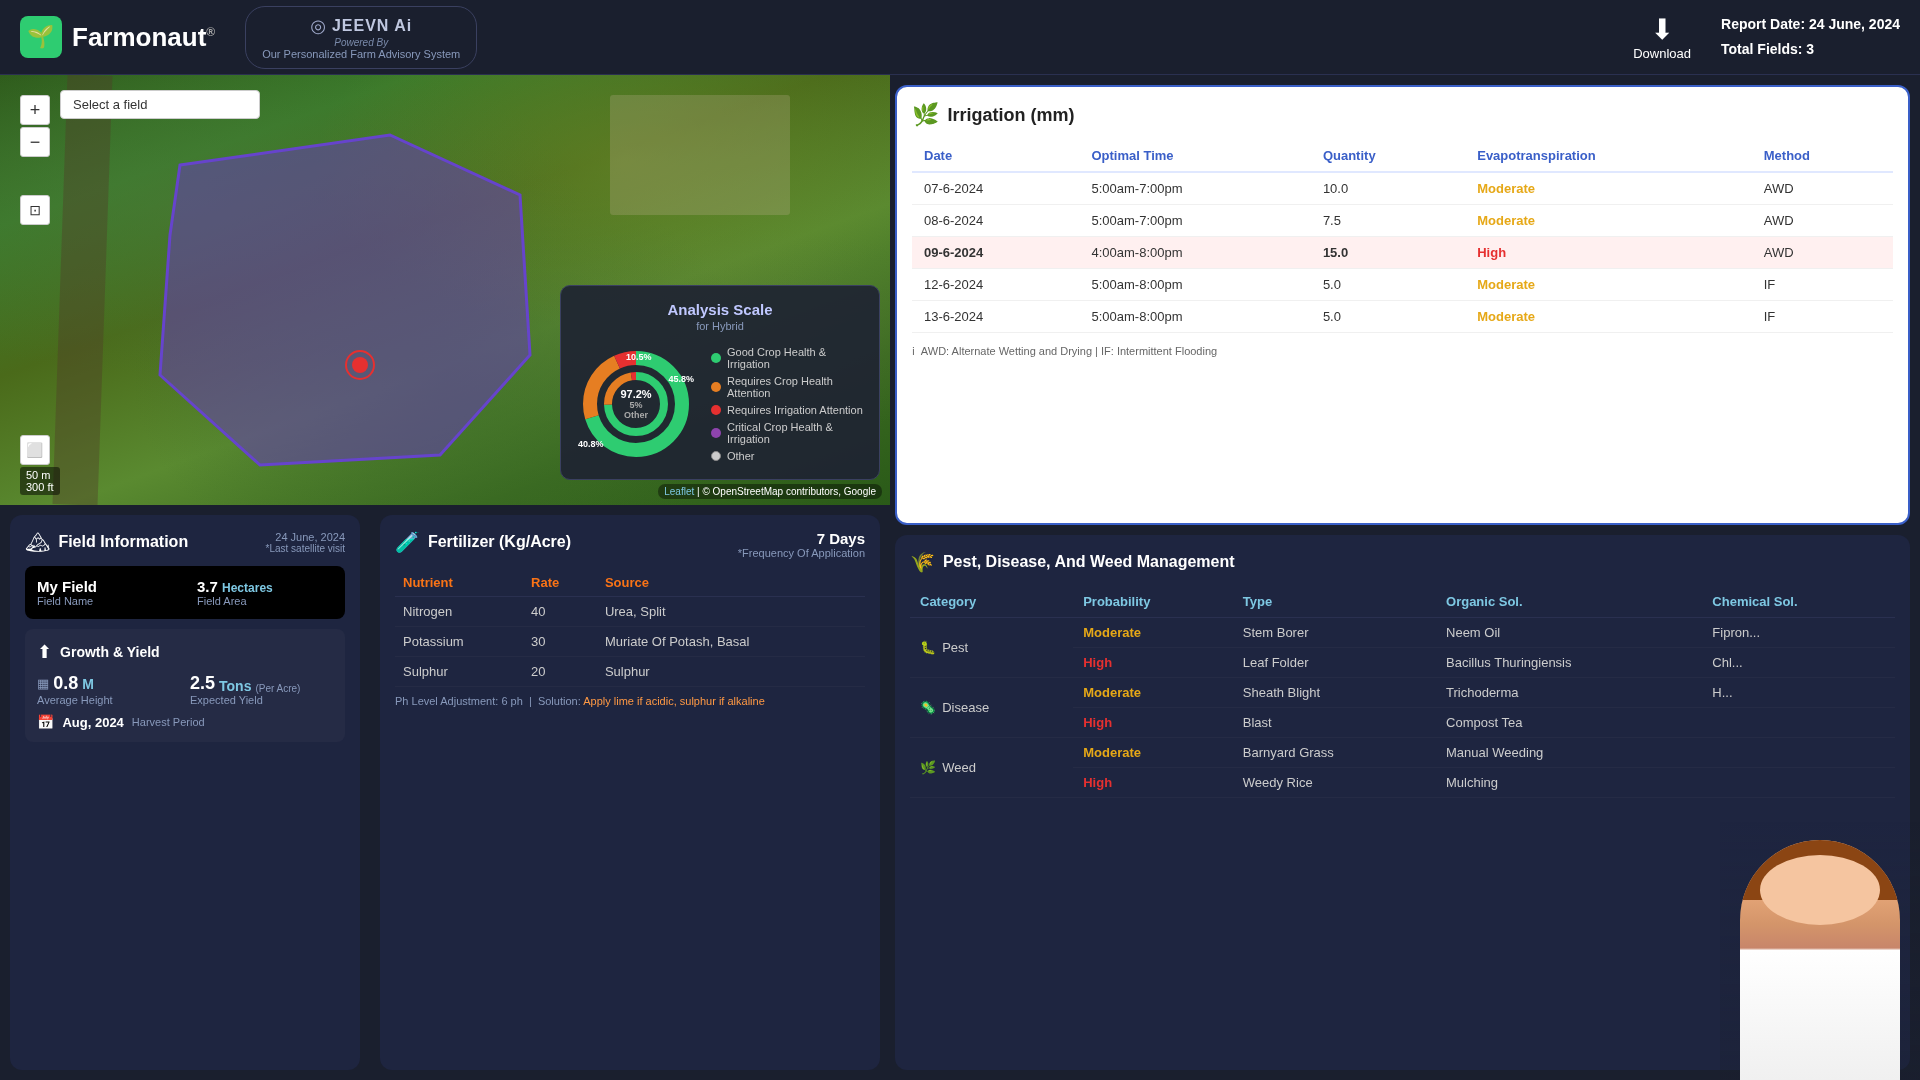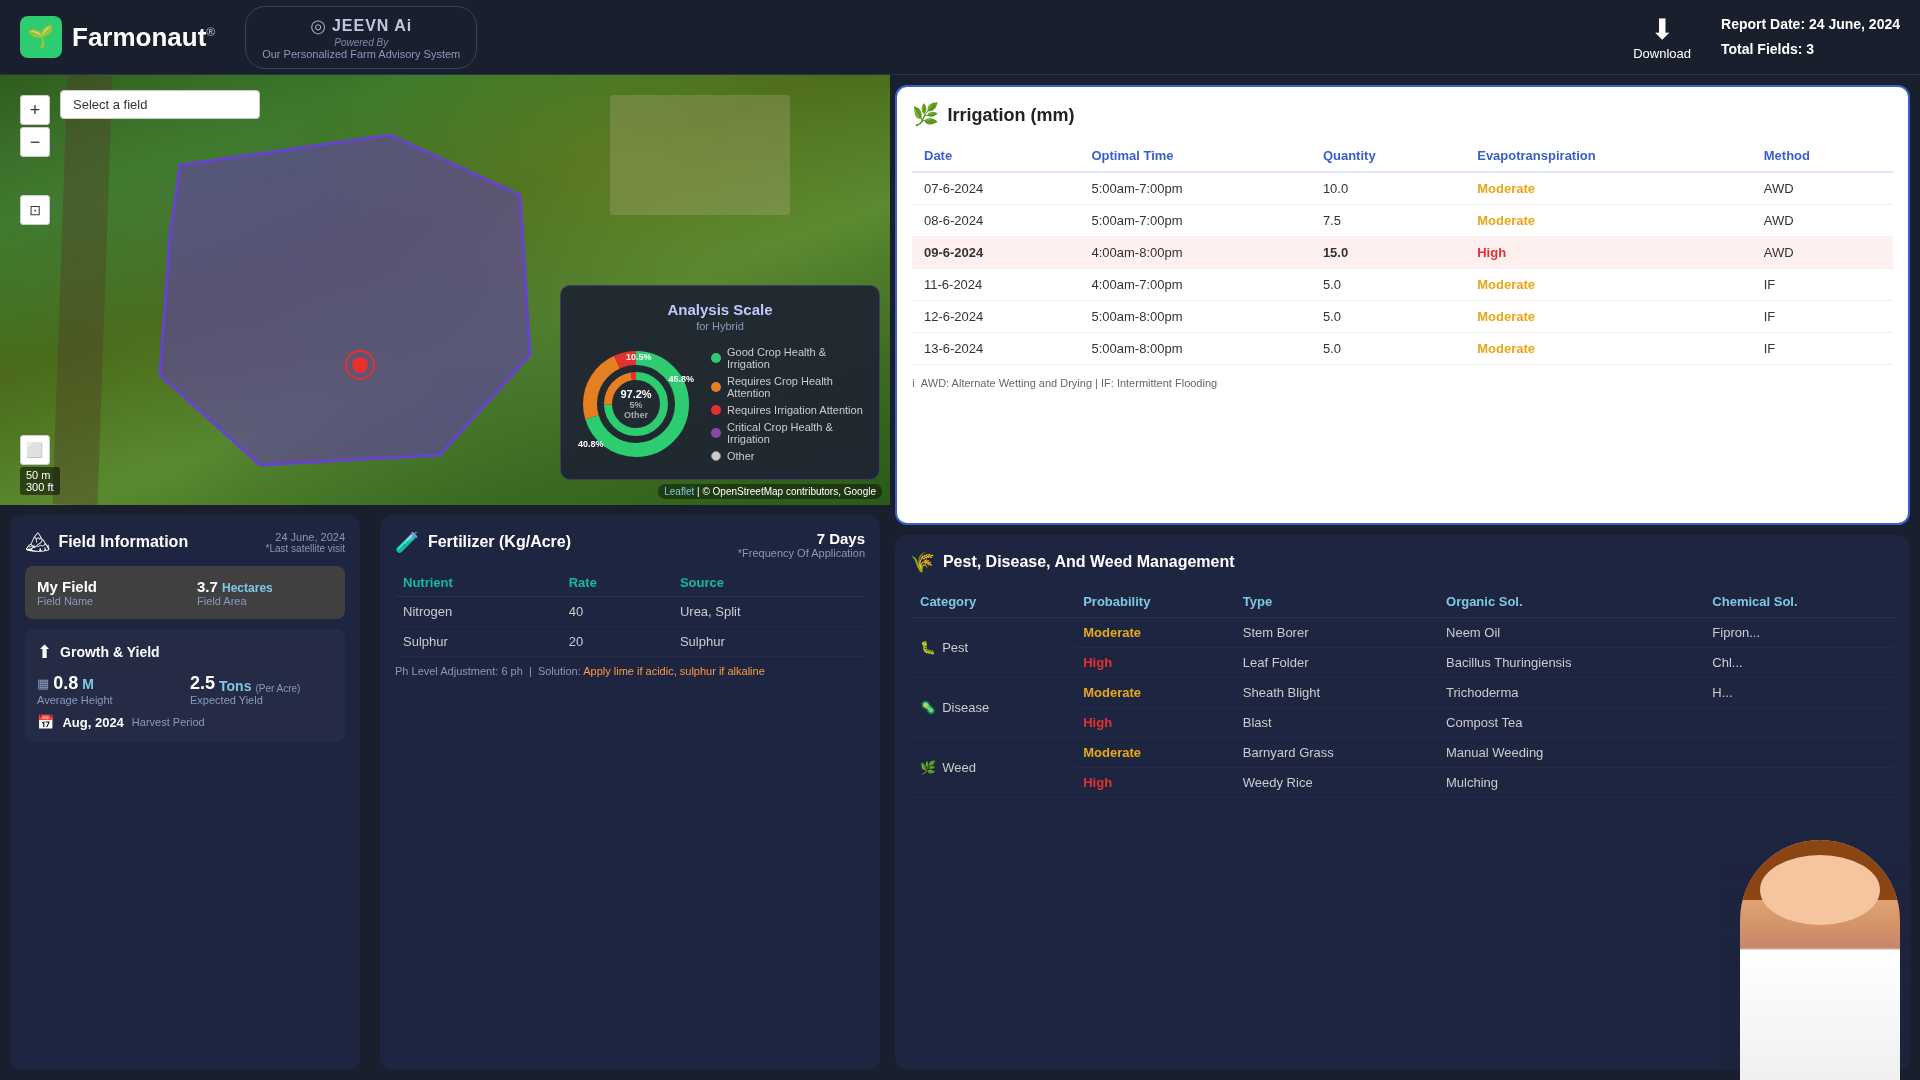--- a/index.html
+++ b/index.html
@@ -49,41 +49,41 @@
     
     .bottom-panels { display: flex; flex: 1; }
     .field-info-panel { flex: 0 0 350px; background: #1e2540; margin: 10px; border-radius: 12px; padding: 15px; }
     .fertilizer-panel { flex: 1; background: #1e2540; margin: 10px; border-radius: 12px; padding: 15px; }
 
     .panel-header { display: flex; align-items: center; gap: 8px; margin-bottom: 12px; }
     .panel-icon { font-size: 20px; }
     .panel-title { font-size: 16px; font-weight: 700; color: #fff; }
     .panel-date { font-size: 11px; color: #8899bb; margin-left: auto; text-align: right; }
 
-    .field-info-grid { display: grid; grid-template-columns: 1fr 1fr; gap: 24px; background: #404040; border-radius: 8px; padding: 12px; margin-bottom: 10px; }
+    .field-info-grid { display: grid; grid-template-columns: 1fr 1fr; gap: 24px; background: #000000; border-radius: 8px; padding: 12px; margin-bottom: 10px; }
     .field-stat { display: flex; flex-direction: column; }
     .field-stat-label { font-size: 11px; color: #8899bb; }
     .field-stat-value { font-size: 15px; font-weight: 700; color: #fff; }
     .field-stat-unit { font-size: 12px; color: #7ec8e3; font-weight: 600; }
 
     .growth-section { background: #252b45; border-radius: 8px; padding: 12px; }
     .growth-header { display: flex; align-items: center; gap: 8px; margin-bottom: 10px; }
     .growth-title { font-size: 14px; font-weight: 700; color: #fff; }
     .growth-grid { display: grid; grid-template-columns: 1fr 1fr; gap: 10px; margin-bottom: 8px; }
     .growth-stat { display: flex; flex-direction: column; }
     .growth-stat-label { font-size: 11px; color: #8899bb; }
     .harvest-row { display: flex; align-items: center; gap: 8px; }
     .harvest-label { font-size: 11px; color: #8899bb; }
     .harvest-value { font-size: 13px; font-weight: 700; color: #fff; }
 
     
     .fert-header-row { display: flex; justify-content: space-between; align-items: flex-start; margin-bottom: 10px; }
     .fert-freq { font-size: 11px; color: #8899bb; text-align: right; }
     .fert-table { width: 100%; border-collapse: collapse; font-size: 13px; }
-    .fert-table th { color: #14b8a6; font-weight: 600; padding: 6px 8px; text-align: left; border-bottom: 1px solid #2a3050; }
+    .fert-table th { color: #f97316; font-weight: 600; padding: 6px 8px; text-align: left; border-bottom: 1px solid #2a3050; }
     .fert-table td { padding: 7px 8px; color: #ccc; border-bottom: 1px solid #252b45; }
     .fert-note { font-size: 11px; color: #8899bb; margin-top: 8px; }
     .apply-link { color: #ff9944; cursor: pointer; }
 
     
     .right-panel { flex: 0 0 1030px; display: flex; flex-direction: column; }
     .irrigation-panel { background: #fff; color: #333; margin: 10px 10px 5px 5px; border-radius: 12px; padding: 15px; border: 2px solid #3a5fc8; flex: 0 0 440px; }
     .irr-panel-header { display: flex; align-items: center; gap: 8px; margin-bottom: 12px; }
     .irr-title { font-size: 18px; font-weight: 700; color: #222; }
     .irr-table { width: 100%; border-collapse: collapse; font-size: 13px; }
@@ -321,20 +321,25 @@
               <th>Nutrient</th>
               <th>Rate</th>
               <th>Source</th>
             </tr>
           </thead>
           <tbody id="fert-body">
           <tr>
     <td>Nitrogen</td>
     <td>40</td>
     <td>Urea, Split</td>
+  </tr>
+              <tr>
+    <td>Potassium</td>
+    <td>30</td>
+    <td>Muriate Of Potash, Basal</td>
   </tr>
               <tr>
     <td>Sulphur</td>
     <td>20</td>
     <td>Sulphur</td>
   </tr>
             </tbody>
         </table>
         <div class="fert-note">
           <span>Ph Level Adjustment: 6 ph</span>
@@ -379,27 +384,20 @@
     <td>AWD</td>
   </tr>
             <tr class="highlight">
     <td style="font-weight:700">09-6-2024</td>
     <td>4:00am-8:00pm</td>
     <td style="font-weight:700">15.0</td>
     <td><span class="badge-high">High</span></td>
     <td>AWD</td>
   </tr>
             <tr>
-    <td style="font-weight:400">11-6-2024</td>
-    <td>4:00am-7:00pm</td>
-    <td style="font-weight:400">5.0</td>
-    <td><span class="badge-moderate">Moderate</span></td>
-    <td>IF</td>
-  </tr>
-            <tr>
     <td style="font-weight:400">12-6-2024</td>
     <td>5:00am-8:00pm</td>
     <td style="font-weight:400">5.0</td>
     <td><span class="badge-moderate">Moderate</span></td>
     <td>IF</td>
   </tr>
             <tr>
     <td style="font-weight:400">13-6-2024</td>
     <td>5:00am-8:00pm</td>
     <td style="font-weight:400">5.0</td>

